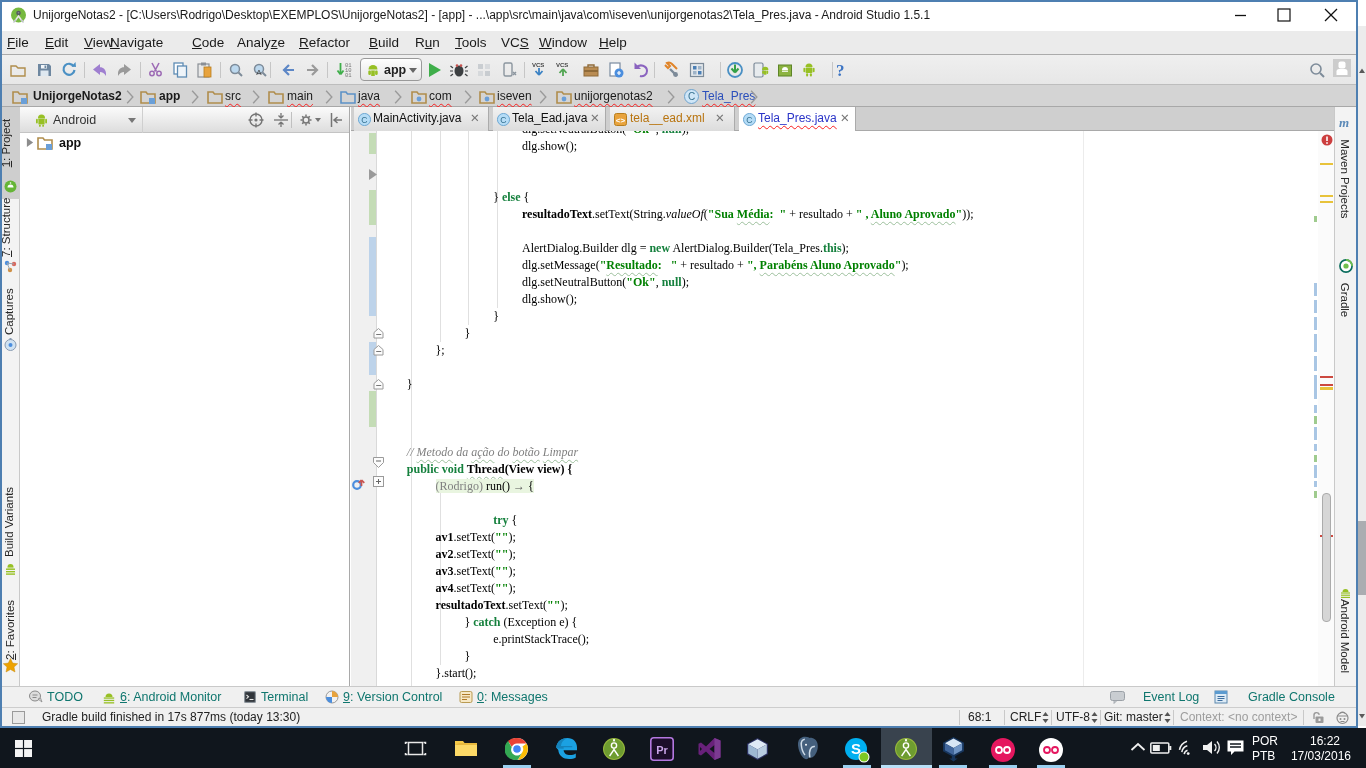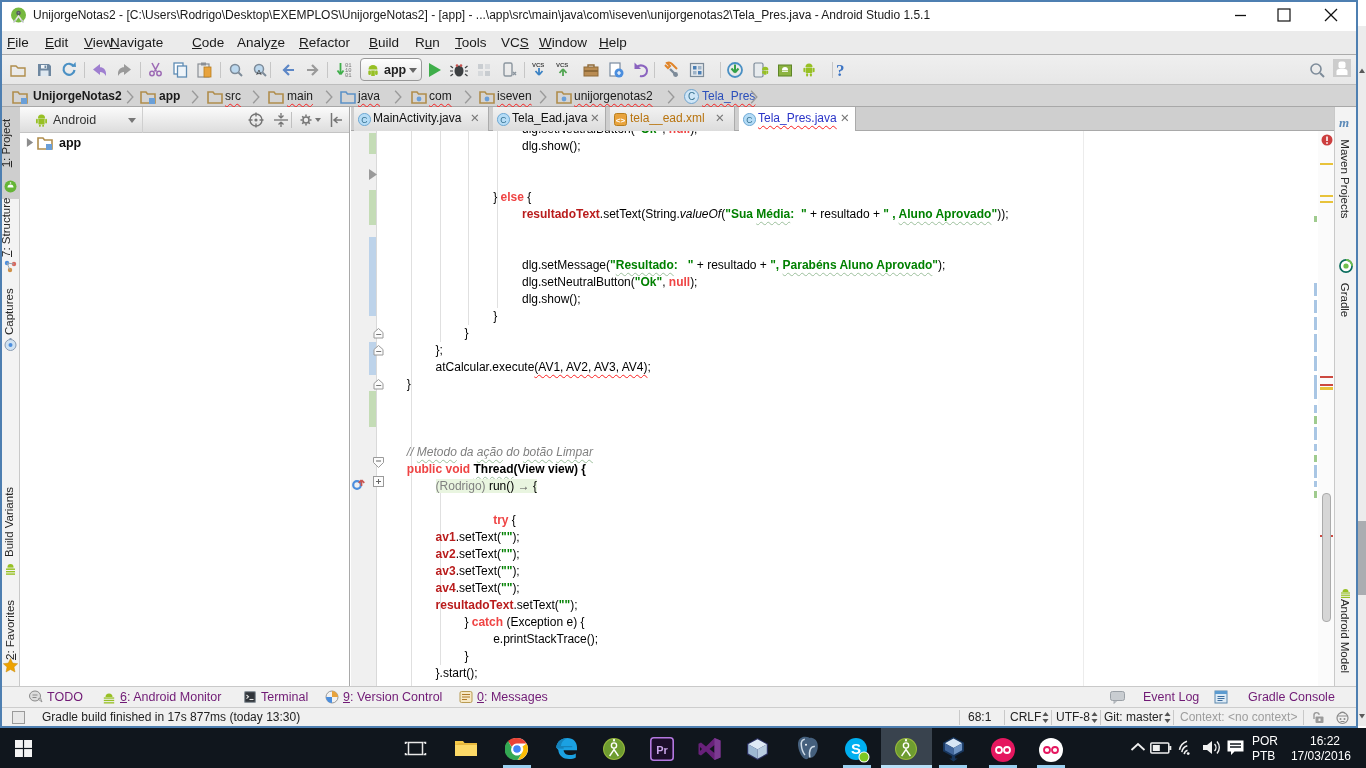--- a/index.html
+++ b/index.html
@@ -27,30 +27,30 @@
 .vtextR{position:absolute;font-size:11.5px;color:#262626;white-space:nowrap;transform:rotate(90deg);transform-origin:center}
 #panel{left:20px;top:107px;width:330px;height:579px;background:#fff;border-right:1px solid #a9a9a9}
 #phead{position:absolute;left:0;top:0;width:329px;height:26px;background:linear-gradient(#fbfbfb,#ddd);border-bottom:1px solid #c4c4c4;font-size:12.5px;color:#333}
 .trow{position:absolute;left:0;width:329px;height:19px;font-size:12.5px;color:#111}
 #editor{left:351px;top:107px;width:983px;height:579px;background:#fff}
 #tabs{position:absolute;left:0;top:0;width:983px;height:24px;background:#cfcfcf;border-bottom:1px solid #a9a9a9}
 .tab{position:absolute;top:0;height:24px;background:linear-gradient(#f2f2f2,#dcdcdc);border-right:1px solid #ababab;font-size:12px;color:#111;white-space:nowrap}
 .tab.act{background:#fff;border-right:1px solid #ababab}
 .tab .lbl{position:absolute;top:4px}
 .tab .x{position:absolute;top:4px;color:#777;font-size:11.5px}
-#code{position:absolute;left:0;top:24px;width:983px;height:555px;background:#fff;overflow:hidden;font-family:Liberation Sans, sans-serif;font-size:12px;line-height:17px}
+#code{position:absolute;left:0;top:24px;width:983px;height:555px;background:#fff;overflow:hidden;font-family:Liberation Serif, serif;font-size:12px;line-height:17px}
 .cl{position:absolute;white-space:pre;height:17px}
-.kw{color:#ef4444;font-weight:bold}
+.kw{color:#15803d;font-weight:bold}
 .str{color:#008000;font-weight:bold}
-.fld{color:#b91c1c;font-weight:bold}
+.fld{color:#000000;font-weight:bold}
 .com{color:#808080;font-style:italic}
 .ig{position:absolute;width:1px;background:#e0e0e0}
 #rstripe{left:1334px;top:107px;width:22px;height:579px;background:#f3f3f3;border-left:1px solid #c9c9c9}
 
-#st1{left:2px;top:686px;width:1354px;height:21px;background:#f0f0f0;border-top:1px solid #c9c9c9;font-size:12.5px;color:#701a75}
+#st1{left:2px;top:686px;width:1354px;height:21px;background:#f0f0f0;border-top:1px solid #c9c9c9;font-size:12.5px;color:#0f766e}
 #st2{left:2px;top:707px;width:1354px;height:19px;background:#f0f0f0;border-top:1px solid #cdcdcd;font-size:12px;color:#222}
 .ssep{position:absolute;top:2px;width:1px;height:15px;background:#c9c9c9}
 #blueline{left:0;top:726px;width:1358px;height:2px;background:#4e7fb1}
 
 #bl{left:0;top:2px;width:2px;height:726px;background:#4e7fb1}
 #br{left:1356px;top:0;width:2px;height:728px;background:#4e7fb1}
 
 #bgsb{left:1358px;top:26px;width:8px;height:700px;background:#ececec}
 
 #task{left:0;top:728px;width:1366px;height:40px;background:#10161d}
@@ -549,27 +549,27 @@
  <div class="abs" style="left:963px;top:324px;width:3px;height:7px;background:#9fcb8e"></div>
  <div class="abs" style="left:963px;top:360px;width:3px;height:7px;background:#9fcb8e"></div>
  <div class="abs" style="left:969px;top:245px;width:13px;height:2px;background:#cc4940"></div>
  <div class="abs" style="left:969px;top:253px;width:13px;height:2px;background:#cc4940"></div>
  <div class="abs" style="left:969px;top:256px;width:13px;height:3px;background:#e8c33b"></div>
  <div class="abs" style="left:971px;top:362px;width:9px;height:129px;background:#d6d6d6;border:1px solid #ababab;border-radius:4px"></div>
  <div class="cl" style="left:171.0px;top:-10.5px">dlg.setNeutralButton(<span class="str">"Ok"</span>, <span class="kw">null</span>);</div>
  <div class="cl" style="left:171.0px;top:6.5px">dlg.show();</div>
  <div class="cl" style="left:142.2px;top:57.5px">} <span class="kw">else</span> {</div>
  <div class="cl" style="left:171.0px;top:74.5px"><span class="fld">resultadoText</span>.setText(String.<i>valueOf</i>(<span class="str">"Sua <span class="gw">Média</span>:  "</span> + resultado + <span class="str">" , <span class="gw">Aluno Aprovado</span>"</span>));</div>
+ <div class="cl" style="left:171.0px;top:108.5px">AlertDialog.Builder dlg = <span class="kw">new</span> AlertDialog.Builder(Tela_Pres.<span class="kw">this</span>);</div>
  <div class="cl" style="left:171.0px;top:125.5px">dlg.setMessage(<span class="str">"<span class="gw">Resultado</span>:   "</span> + resultado + <span class="str">", <span class="gw">Parabéns Aluno Aprovado</span>"</span>);</div>
  <div class="cl" style="left:171.0px;top:142.5px">dlg.setNeutralButton(<span class="str">"Ok"</span>, <span class="kw">null</span>);</div>
  <div class="cl" style="left:171.0px;top:159.5px">dlg.show();</div>
  <div class="cl" style="left:142.2px;top:176.5px">}</div>
  <div class="cl" style="left:113.4px;top:193.5px">}</div>
  <div class="cl" style="left:84.6px;top:210.5px">};</div>
- <div class="cl" style="left:84.6px;top:227.5px">atCalcular.execute<span class="rw">(AV1, AV2, AV3, AV4)</span>;</div>
  <div class="cl" style="left:55.8px;top:244.5px">}</div>
  <div class="cl" style="left:55.8px;top:312.5px"><span class="com">// <span class="gw">Metodo</span> da <span class="gw">ação</span> do <span class="gw">botão</span> <span class="gw">Limpar</span></span></div>
  <div class="cl" style="left:55.8px;top:329.5px"><span class="kw">public void</span> <b><span class="gw">Thread</span>(View view) {</b></div>
  <div class="cl" style="left:84.6px;top:346.5px"><span style="background:#e9f5e0"><span style="color:#808080">(Rodrigo)</span> run() <span style="color:#555">→</span> {</span></div>
  <div class="cl" style="left:142.2px;top:380.5px"><span class="kw">try</span> {</div>
  <div class="cl" style="left:84.6px;top:397.5px"><span class="fld">av1</span>.setText(<span class="str">""</span>);</div>
  <div class="cl" style="left:84.6px;top:414.5px"><span class="fld">av2</span>.setText(<span class="str">""</span>);</div>
  <div class="cl" style="left:84.6px;top:431.5px"><span class="fld">av3</span>.setText(<span class="str">""</span>);</div>
  <div class="cl" style="left:84.6px;top:448.5px"><span class="fld">av4</span>.setText(<span class="str">""</span>);</div>
  <div class="cl" style="left:84.6px;top:465.5px"><span class="fld">resultadoText</span>.setText(<span class="str">""</span>);</div>

